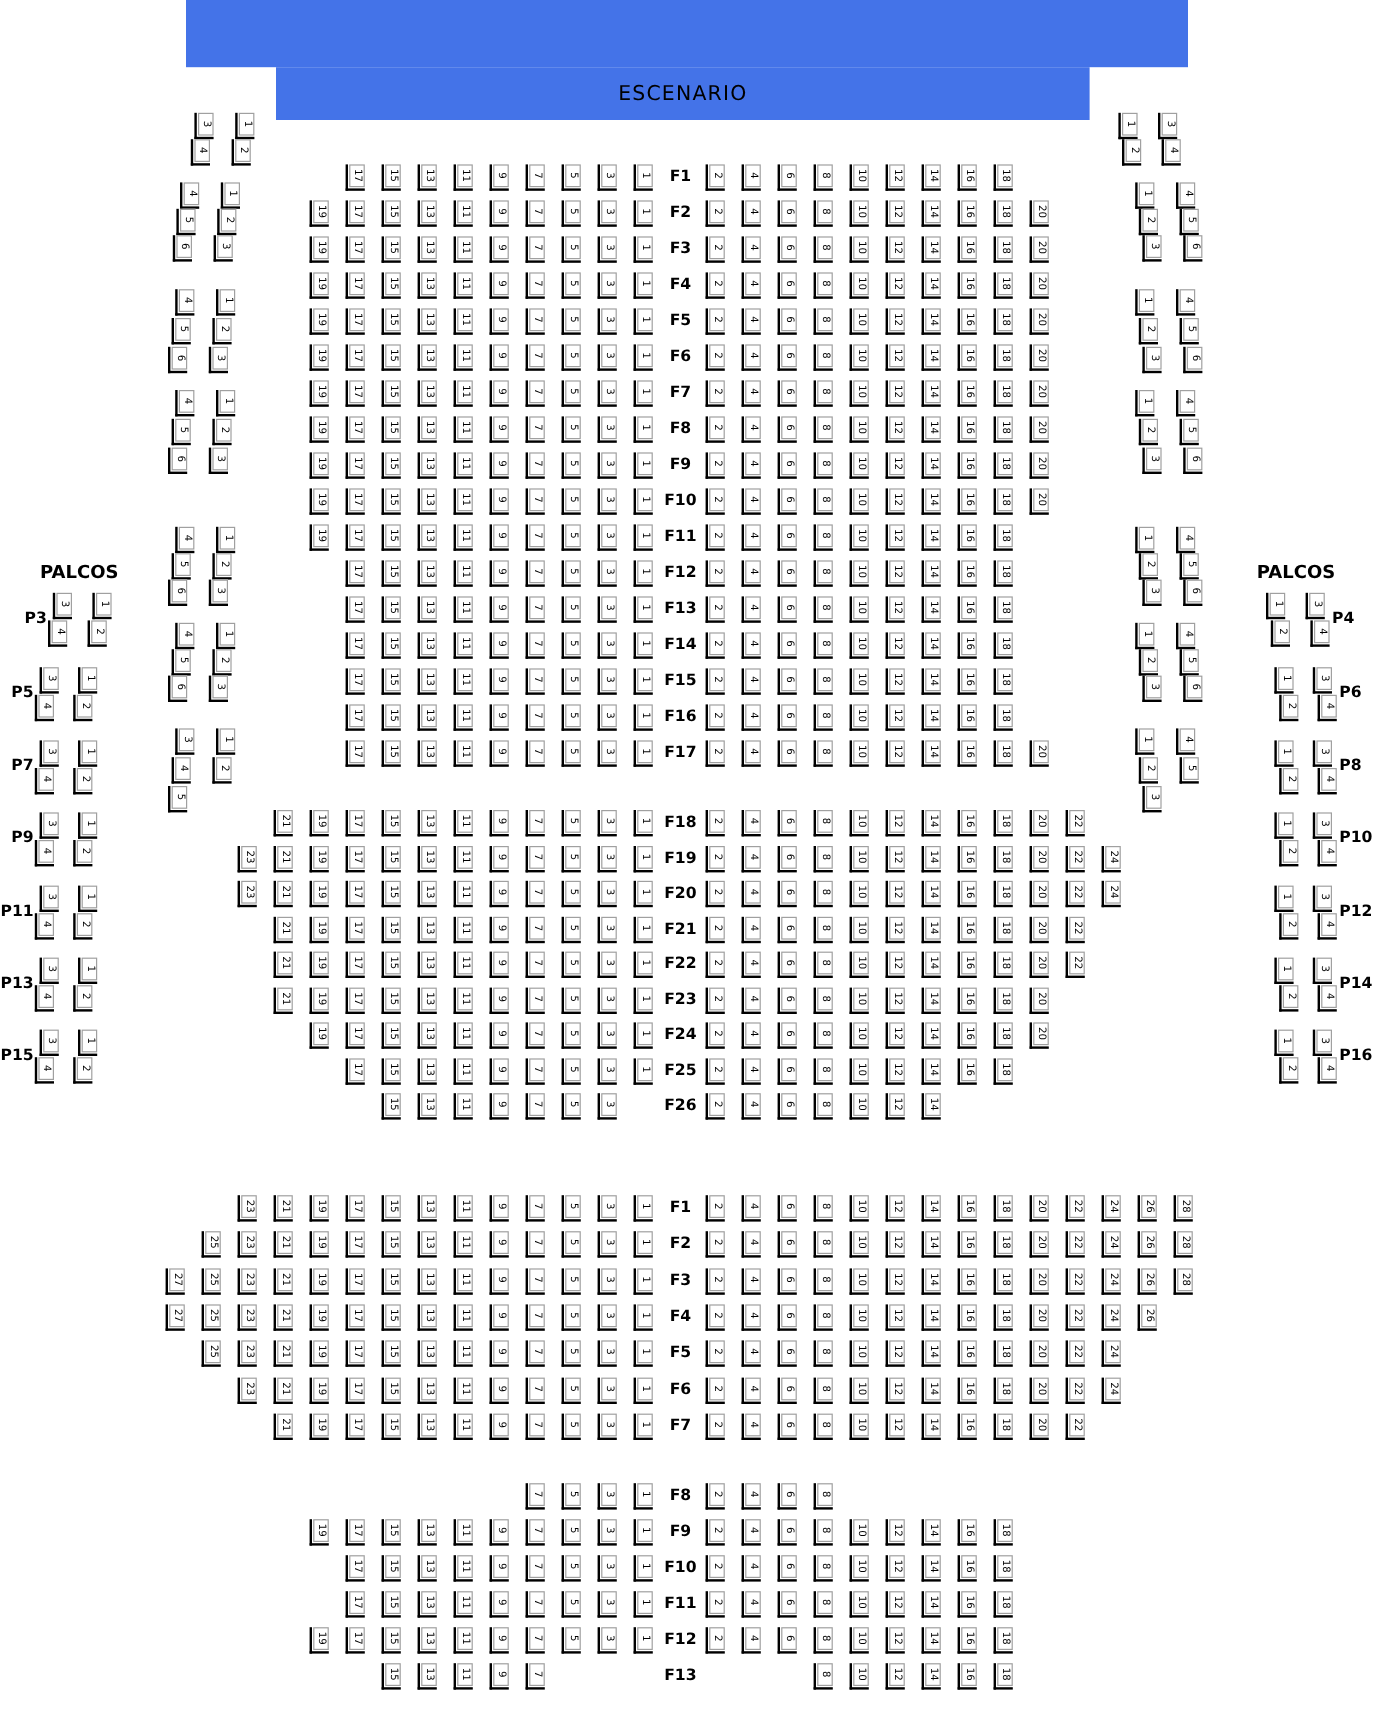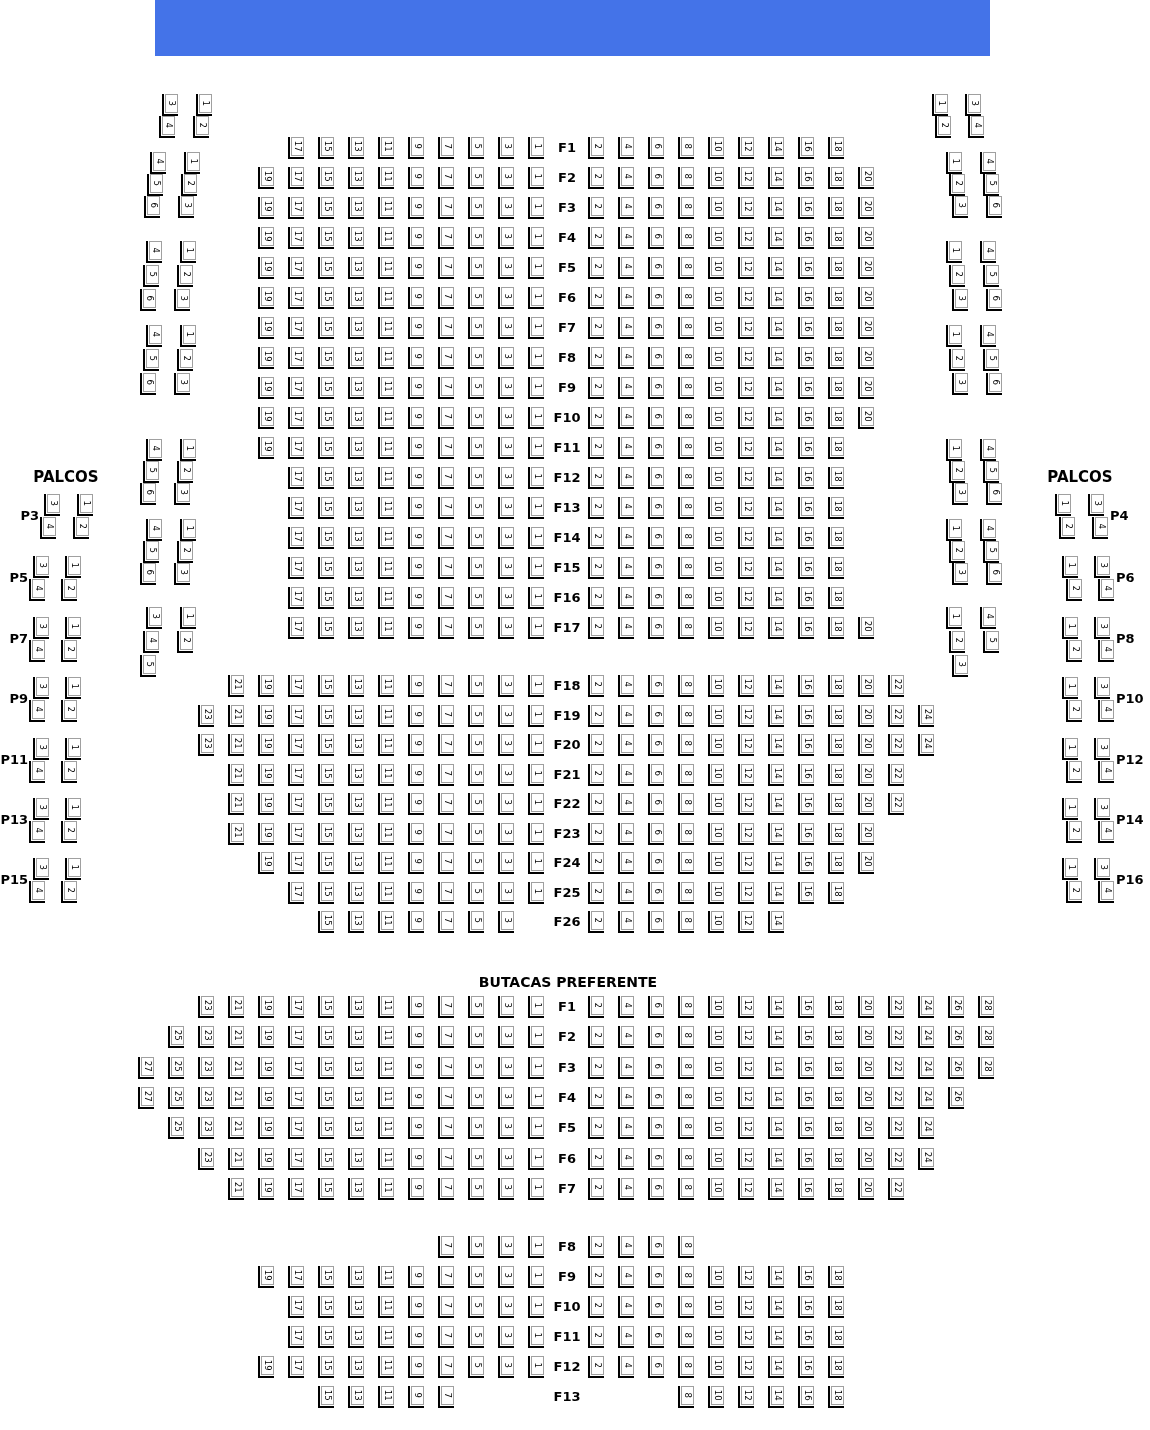--- a/index.html
+++ b/index.html
@@ -31,25 +31,27 @@
   .palcos-title{position:absolute; width:120px; text-align:center; font-weight:bold; font-size:15px; line-height:18px;}
   .plabel{position:absolute; font-weight:bold; font-size:13px; line-height:16px;}
   .plabel.pleft{text-align:right; width:36px;}
   .plabel.pright{text-align:left; width:40px;}
 </style>
 </head>
 <body>
 
 <div id="canvas">
   <div class="stage-top" style="background: rgb(68, 115, 232);"></div>
+  <div class="stage-front" style="background: rgb(68, 115, 232);">
+    <span>ESCENARIO</span>
+  </div>
 
   <div class="palcos-title" style="left:6px; top:468px;">PALCOS</div>
   <div class="palcos-title" style="left:1020px; top:468px;">PALCOS</div>
 
-  <div class="sectitle" style="left:368px; top:973px; width:400px;">BUTACAS PREFERENTE</div>
 <div class="seat" style="left: 288px; top: 137px;">
       <div class="sbox">
         <span class="snum">17</span>
       </div>
     </div>
     <div class="seat" style="left: 318px; top: 137px;">
       <div class="sbox">
         <span class="snum">15</span>
       </div>
     </div>

